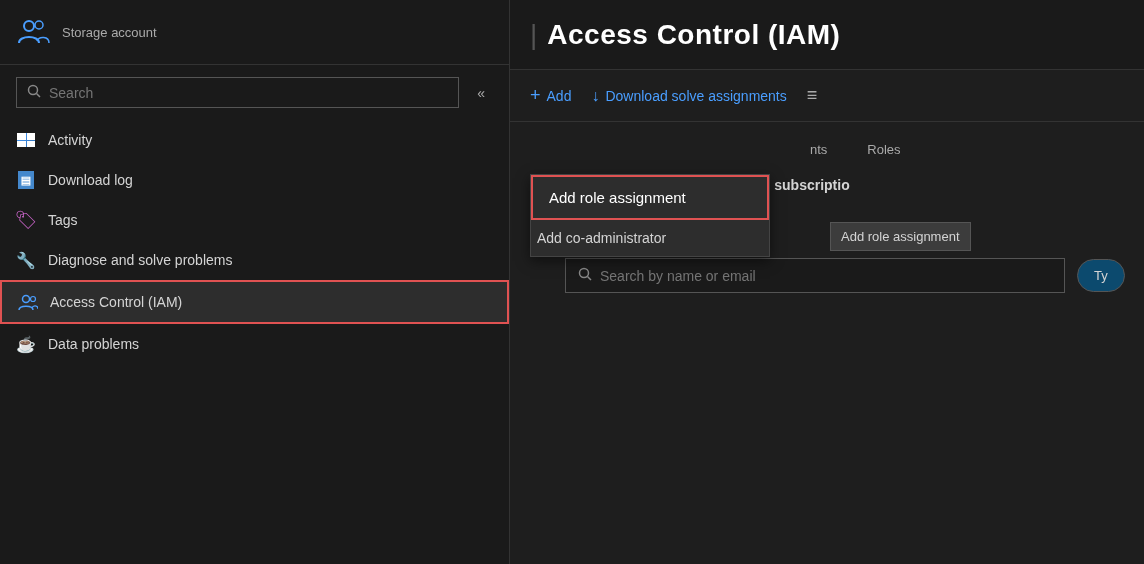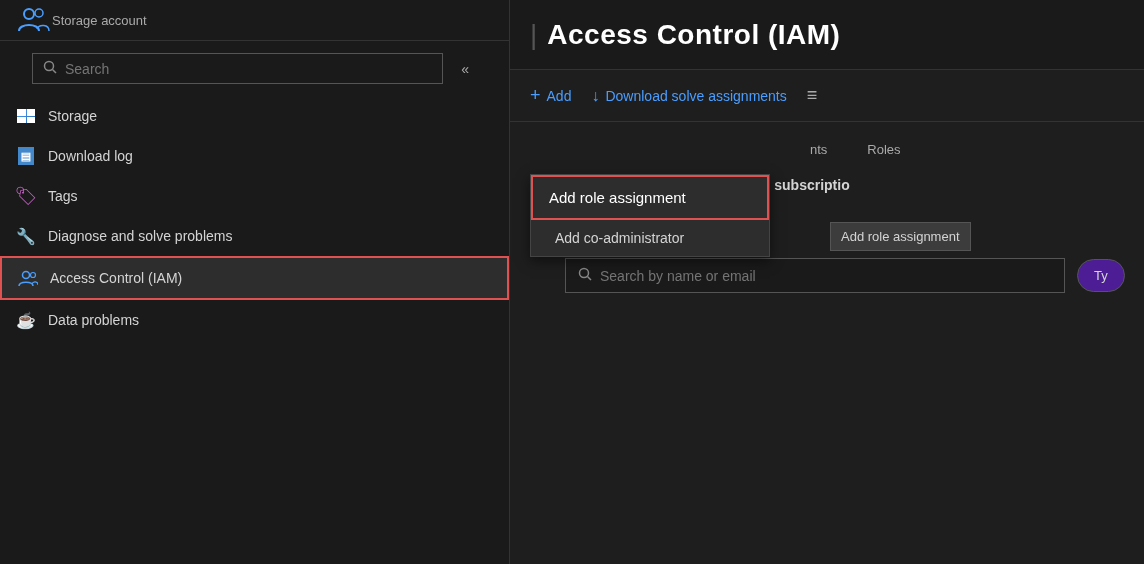--- a/index.html
+++ b/index.html
@@ -41,21 +41,21 @@
       width: 510px;
       background: #1a1a1a;
       border-right: 1px solid #333;
       display: flex;
       flex-direction: column;
       padding: 0;
       flex-shrink: 0;
     }
 
     .search-container {
-      padding: 12px 32px;
+      padding: 12px 16px;
       display: flex;
       align-items: center;
       gap: 10px;
     }
     .search-box {
       display: flex;
       align-items: center;
       background: #1a1a1a;
       border: 1px solid #555;
       padding: 6px 10px;
@@ -184,21 +184,21 @@
       position: absolute;
       top: 52px;
       left: 20px;
       background: #2d2d2d;
       border: 1px solid #444;
       z-index: 100;
       min-width: 240px;
       box-shadow: 0 4px 12px rgba(0,0,0,0.5);
     }
     .dropdown-item {
-      padding: 10px 24px;
+      padding: 10px 6px;
       cursor: pointer;
       color: #d4d4d4;
       font-size: 14px;
       display: flex;
       align-items: center;
     }
     .dropdown-item.highlighted {
       border: 2px solid #e05252;
       background: #2d2d2d;
       font-size: 15px;
@@ -283,34 +283,35 @@
     }
     .search-email-input {
       background: transparent;
       border: none;
       color: #aaa;
       font-size: 14px;
       outline: none;
       width: 100%;
     }
     .type-btn {
-      background: #4c1d95;
+      background: #0c4a6e;
       border: 1px solid #555;
       color: #d4d4d4;
       padding: 8px 16px;
       cursor: pointer;
       font-size: 13px;
       border-radius: 20px;
     }
 
     
     .storage-header {
       display: flex;
       align-items: center;
-      padding: 2px 16px;
+      gap: 10px;
+      padding: 14px 16px;
       border-bottom: 1px solid #333;
     }
     .storage-icon {
       width: 36px;
       height: 36px;
       display: flex;
       align-items: center;
       justify-content: center;
     }
     .storage-label {
@@ -353,21 +354,21 @@
 
     <div class="nav-item">
       <div class="nav-icon">
         <div class="icon-overview">
             <div></div>
             <div></div>
             <div></div>
             <div></div>
           </div>
       </div>
-      <span class="nav-label">Storage</span>
+      <span class="nav-label">Activity</span>
     </div>
 
     <div class="nav-item">
       <div class="nav-icon">
         <div class="icon-activity">
           <span style="color:white; font-size:11px; font-weight:bold;">▤</span>
         </div>
       </div>
       <span class="nav-label">Download log</span>
     </div>

